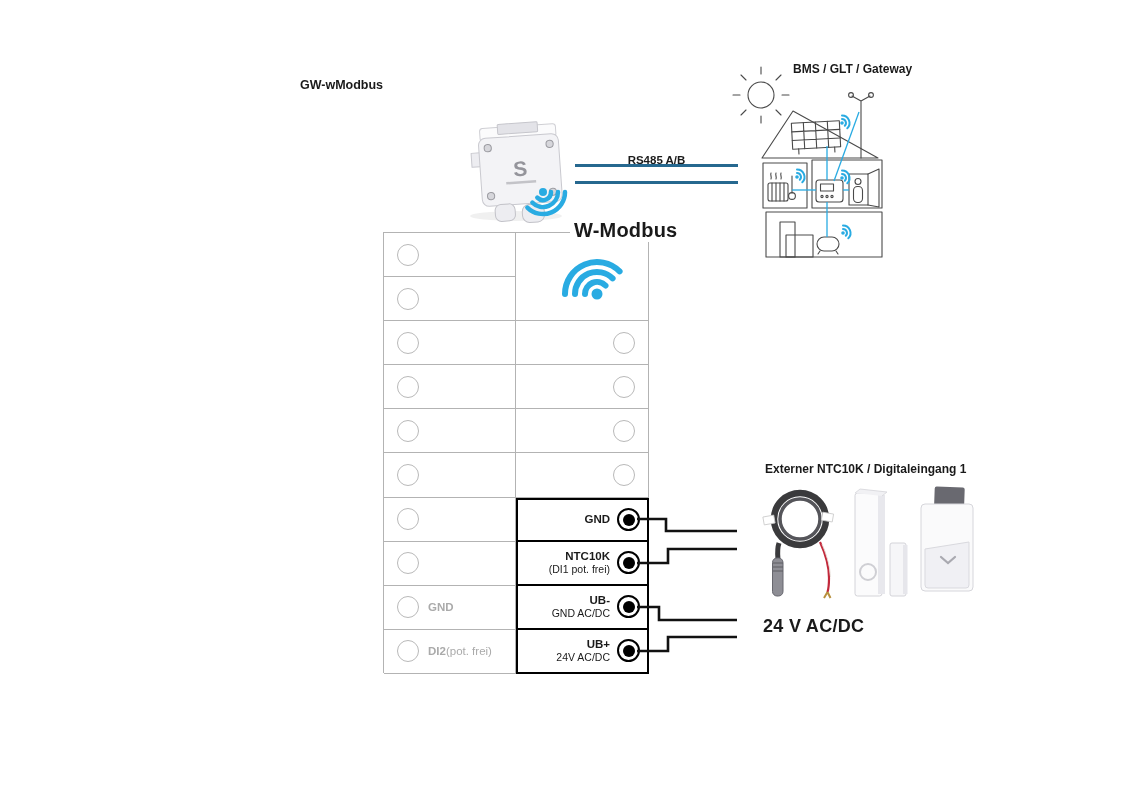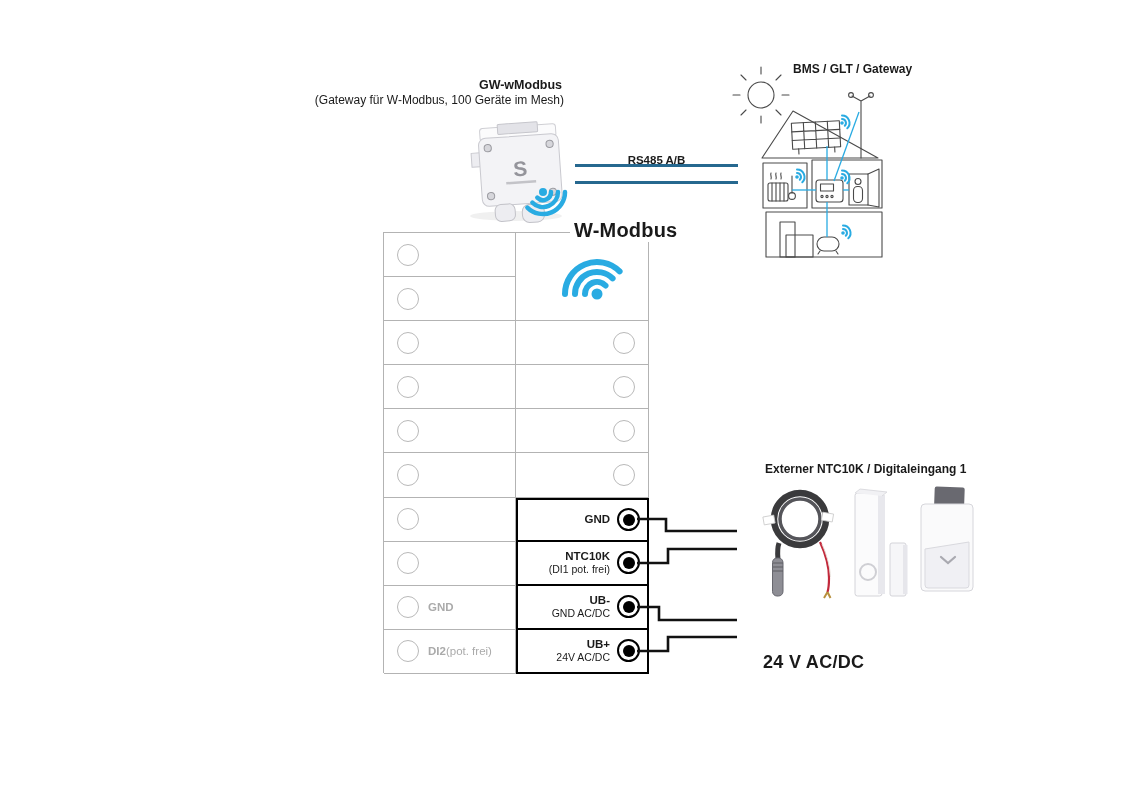--- a/index.html
+++ b/index.html
@@ -4,21 +4,21 @@
 <style>
   * { margin:0; padding:0; box-sizing:border-box; }
   html,body { background:#fff; }
   .stage {
     position:relative; width:1132px; height:800px; background:#ffffff;
     font-family:"Liberation Sans", sans-serif; color:#1a1a1a; overflow:hidden;
   }
   .abs { position:absolute; }
 
   
-  .gw-title    { left:300px; top:78px;  width:262px; text-align:right; font-size:12.5px; font-weight:bold; }
+  .gw-title    { left:300px; top:78px;  width:262px; text-align:left; font-size:12.5px; font-weight:bold; }
   .gw-subtitle { left:300px; top:93px;  width:264px; text-align:right; font-size:12px; }
   .rs485-label { left:575px; top:154px; width:163px; text-align:center; font-size:11.5px; font-weight:bold; }
   .bms-label   { left:793px; top:62px;  font-size:12px; font-weight:bold; }
   .rs485-line  { left:575px; width:163px; height:3px; background:#26688f; }
   .rs485-a { top:164px; }
   .rs485-b { top:181px; }
 
   .wmodbus-label {
     left:570px; top:219px; font-size:20px; font-weight:bold; letter-spacing:.2px;
     background:#ffffff; padding:0 4px; z-index:5;
@@ -57,21 +57,21 @@
   .t1 { font-size:11.5px; font-weight:bold; }
   .t2 { font-size:10.5px;margin-left:27px; }
   .term {
     width:23px; height:23px; border:2.5px solid #000; border-radius:50%;
     display:flex; align-items:center; justify-content:center; flex:0 0 auto; background:#fff;
   }
   .termdot { width:12px; height:12px; background:#000; border-radius:50%; }
 
   
   .ext-label    { left:765px; top:462px; font-size:12px; font-weight:bold; }
-  .supply-label { left:763px; top:652px; font-size:18px; font-weight:bold; letter-spacing:.3px; }
+  .supply-label { left:763px; top:616px; font-size:18px; font-weight:bold; letter-spacing:.3px; }
 
   svg { position:absolute; overflow:visible; }
 </style>
 </head>
 <body>
 
 <div class="stage">
 
   <svg class="abs" style="left:455px; top:110px;" width="130" height="125" viewBox="455 110 130 125">
     <ellipse cx="516" cy="216" rx="46" ry="5" fill="#000000" opacity="0.06"></ellipse>
@@ -96,21 +96,20 @@
 
     <g transform="translate(543 192) rotate(180)" stroke="#29abe2" stroke-width="4.5" stroke-linecap="round" fill="none">
       <circle cx="0" cy="0" r="4" fill="#29abe2" stroke="none"></circle>
       <path d="M -8 0 A 8 8 0 0 1 5.7 -5.7"></path>
       <path d="M -15 0 A 15 15 0 0 1 10.6 -10.6"></path>
       <path d="M -22 0 A 22 22 0 0 1 15.6 -15.6"></path>
     </g>
   </svg>
 
   <div class="abs gw-title">GW-wModbus</div>
-  <div class="abs gw-subtitle">(Gateway für W-Modbus, 100 Geräte im Mesh)</div>
 
   <div class="abs rs485-label">RS485 A/B</div>
   <div class="abs rs485-line rs485-a"></div>
   <div class="abs rs485-line rs485-b"></div>
 
   <div class="abs bms-label">BMS / GLT / Gateway</div>
 
   <svg class="abs" style="left:730px; top:62px;" width="175" height="205" viewBox="730 62 175 205">
     <g stroke="#4a4a4a" stroke-width="1.1" fill="none" stroke-linecap="round" stroke-linejoin="round">
 

